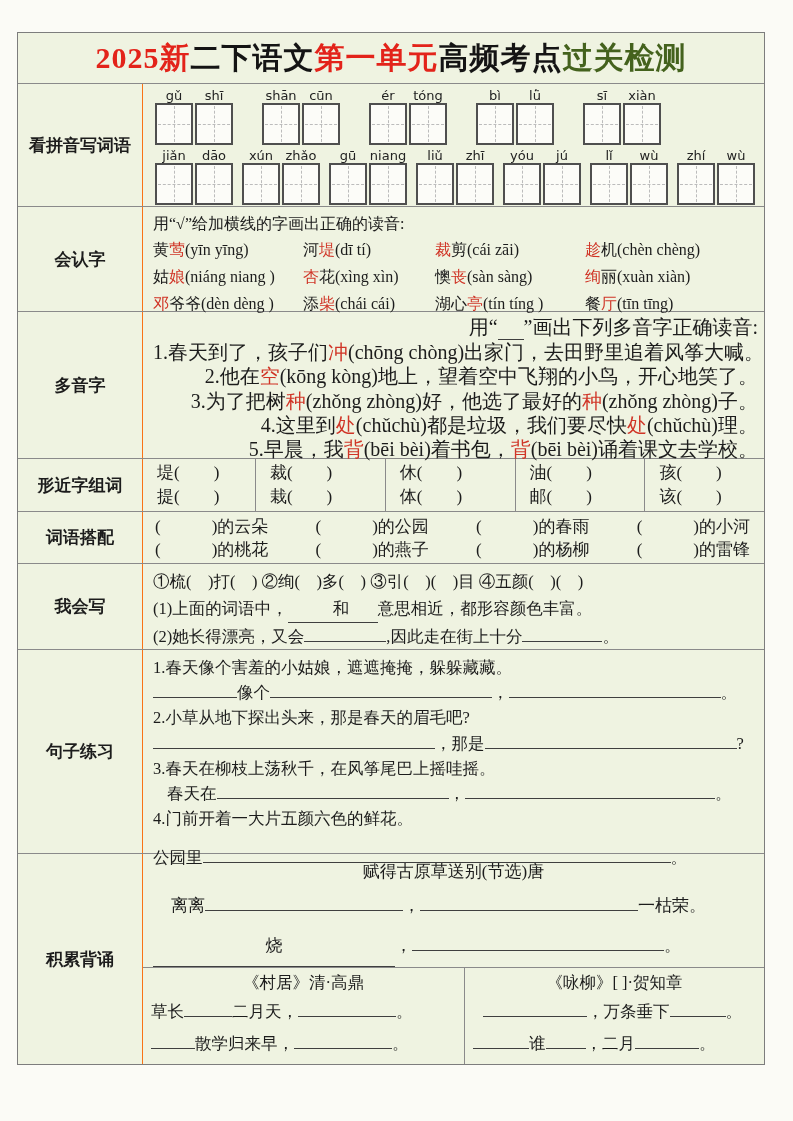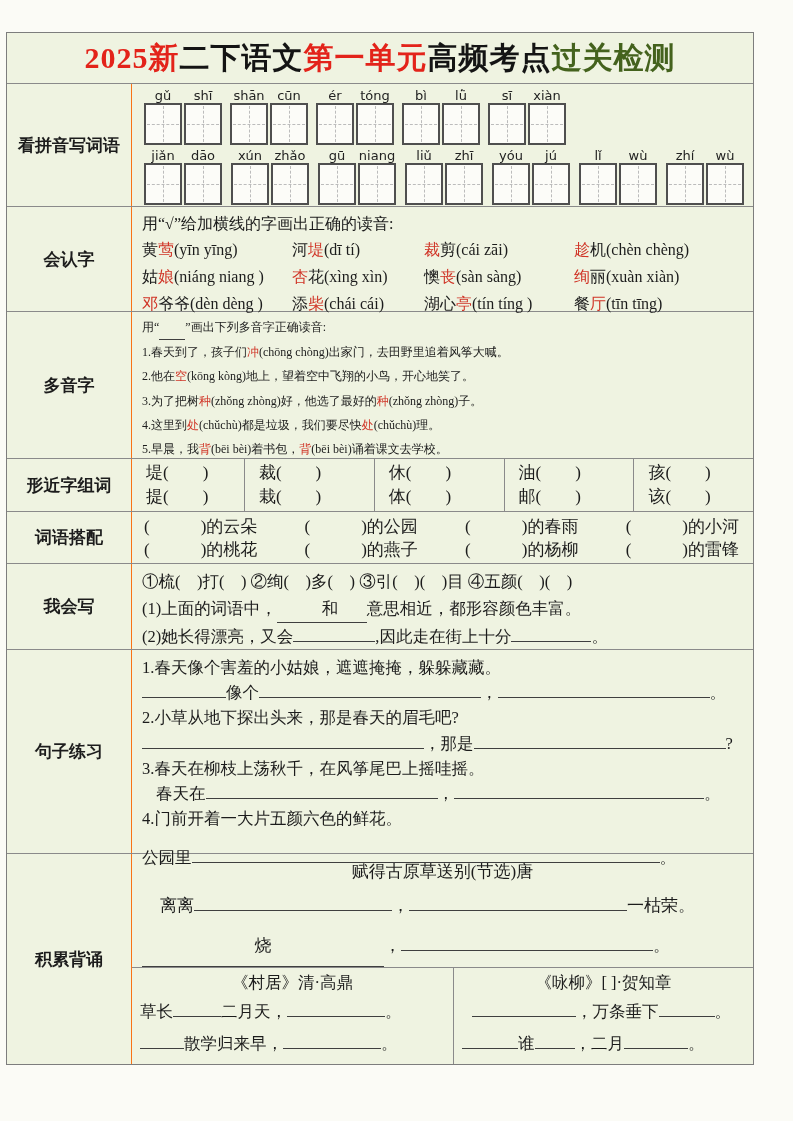--- a/index.html
+++ b/index.html
@@ -6,21 +6,21 @@
   html,body { width:793px; }
   body {
     background:#fbfbf6;
     font-family:"Liberation Serif", serif;
     color:#1c1c1c;
     position:relative;
     width:793px; height:1121px;
     overflow:hidden;
   }
   .sheet {
-    position:absolute; left:6px; top:32px; width:748px;
+    position:absolute; left:17px; top:32px; width:748px;
     border:1px solid #7d7d7d;
     background:#eff3e1;
   }
   .title-row {
     height:50px; display:flex; align-items:center; justify-content:center;
     font-size:30px; font-weight:bold; letter-spacing:1px;
   }
   .seg-red   { color:#e3231a; }
   .seg-black { color:#141414; }
   .seg-green { color:#44621d; }
@@ -28,21 +28,21 @@
   .label {
     flex:0 0 125px; display:flex; align-items:center; justify-content:center;
     border-right:1px solid #f97316;
     font-size:17px; font-weight:bold; text-align:center;
   }
   .content { flex:1; min-width:0; }
   .red { color:#d03527; }
 
   
   .pinyin-content { padding:4px 0 2px 12px; }
-  .py-row { display:flex; gap:8px; margin-bottom:3px; }
+  .py-row { display:flex; gap:29px; margin-bottom:3px; }
   .py-row.second { gap:9px; }
   .py-group { display:flex; flex-direction:column; }
   .py-labels { display:flex; gap:2px; }
   .py-syl {
     width:38px; text-align:center;
     font-family:"DejaVu Sans", sans-serif; font-size:13px; color:#222;
   }
   .py-boxes { display:flex; gap:2px; }
   .tian {
     position:relative; width:38px; height:42px;
@@ -51,21 +51,21 @@
   .tian::before { content:""; position:absolute; left:1px; right:1px; top:50%; border-top:1px dashed #bcbcbc; }
   .tian::after  { content:""; position:absolute; top:1px; bottom:1px; left:50%; border-left:1px dashed #bcbcbc; }
 
   
   .renzi-content { padding:4px 6px 2px 10px; font-size:16px; }
   .rz-header { line-height:26px; }
   .rz-grid { display:grid; grid-template-columns:150px 132px 150px auto; row-gap:2px; line-height:25px; }
   .rz-item { white-space:nowrap; }
 
   
-  .duoyin-content { padding:3px 6px 2px 10px; font-size:12px; }
+  .duoyin-content { padding:3px 6px 2px 10px; font-size:20px;text-align:right; }
   .dy-line { line-height:24.2px; white-space:nowrap; }
 
   
   .xj-grid { display:grid; grid-template-columns:1fr 1.15fr 1.15fr 1.15fr 1.05fr; height:100%; }
   .xj-cell { border-right:1px solid #8a8a8a; padding:2px 0 0 14px; font-size:17px; line-height:24px; white-space:pre; }
   .xj-cell:last-child { border-right:none; }
 
   
   .dp-content { padding:3px 14px 2px 12px; font-size:17px; }
   .dp-line { display:flex; justify-content:space-between; line-height:23px; white-space:pre; }

